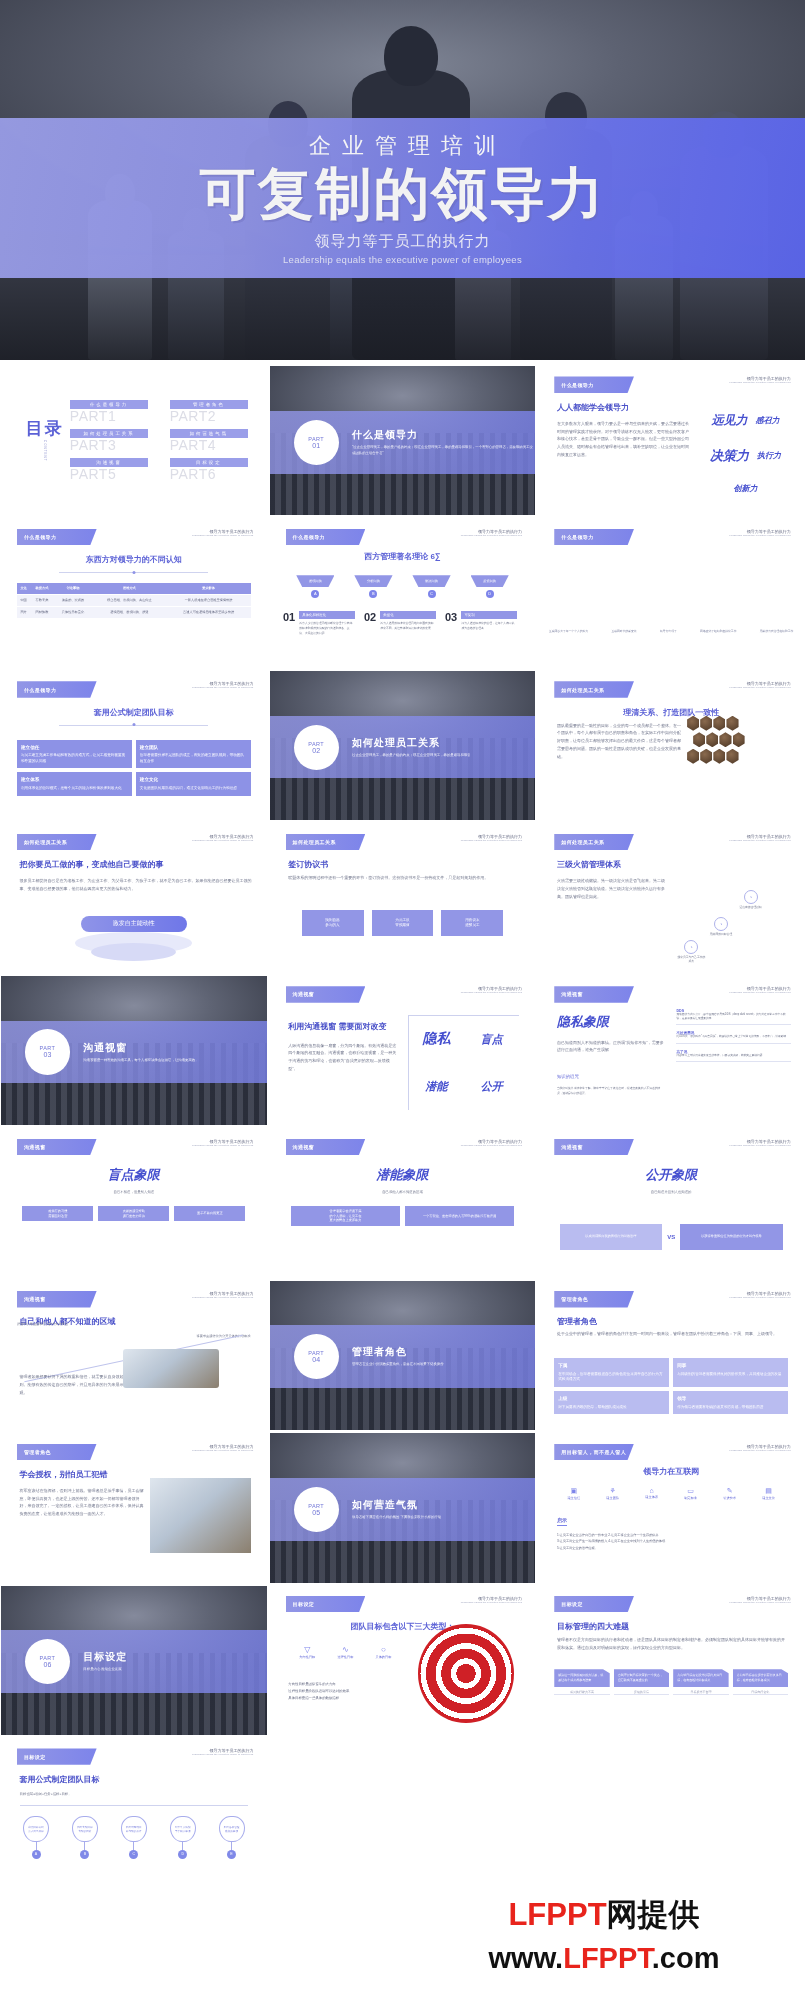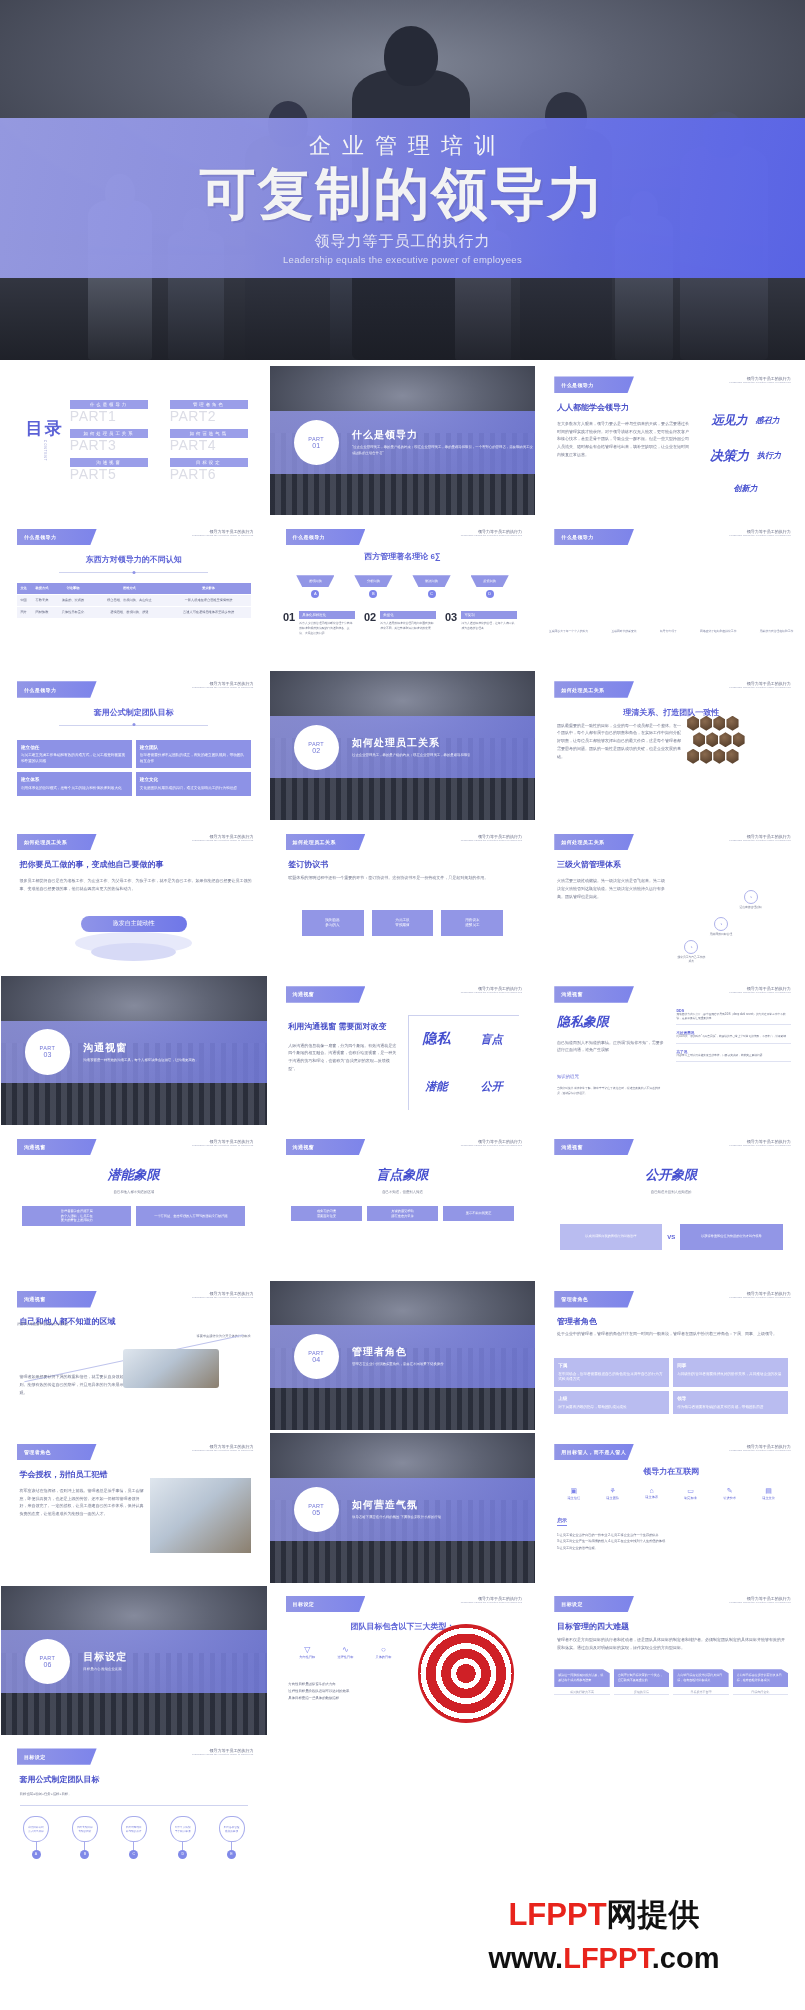--- a/index.html
+++ b/index.html
@@ -554,52 +554,52 @@
         <div style="font-size:2.7px;line-height:1.6;color:#6d7289">问题事实上可以用来避免发生的事情，只要认真去做，就能真正解决问题</div>
       </div>
       </div>
     </div>
     <div class="slide">
       <div class="tag">沟通视窗</div>
       <div class="slide-brand">
     <div class="cn">领导力等于员工的执行力</div>
     <div class="en">Leadership equals the executive power of employees</div>
       </div>
-      <div class="hand" style="position:absolute;text-align:center;left:0;right:0;top:25%;font-size:13px">潜能象限</div>
-   <div style="position:absolute;left:0;right:0;top:40%">
-        <div style="text-align:center;font-size:3.4px;color:#6d7289;margin-top:2px">自己和他人都不知道的区域</div>
-      </div>
-
-   <div style="position:absolute;left:8%;right:8%;top:52%">
-        <div style="display:flex;gap:5px;height:42%">
-          <div class="chip" style="flex:1;white-space:pre-line;font-size:3.2px;padding:3px">管理者要学会挖掘下属
-的个人潜能，让员工在
-更大的舞台上发挥能力</div>
-          <div class="chip" style="flex:1;white-space:pre-line;font-size:3.2px;padding:3px">一个有智慧、意志坚强的人有99%的潜能没有被挖掘</div>
-        </div>
-      </div>
-    </div>
-    <div class="slide">
-      <div class="tag">沟通视窗</div>
-      <div class="slide-brand">
-    <div class="cn">领导力等于员工的执行力</div>
-    <div class="en">Leadership equals the executive power of employees</div>
-      </div>
       <div class="hand" style="position:absolute;text-align:center;left:0;right:0;top:25%;font-size:13px">盲点象限</div>
    <div style="position:absolute;left:0;right:0;top:40%">
         <div style="text-align:center;font-size:3.4px;color:#6d7289;margin-top:2px">自己不知道，但是别人知道</div>
       </div>
 
    <div style="position:absolute;left:8%;right:8%;top:52%">
         <div style="display:flex;gap:5px;height:42%">
           <div class="chip" style="flex:1;white-space:pre-line;font-size:3.2px;padding:3px">难免有的习惯
 需要面对改变</div>
           <div class="chip" style="flex:1;white-space:pre-line;font-size:3.2px;padding:3px">真诚的接受帮助
 拥有意志力坚持</div>
           <div class="chip" style="flex:1;white-space:pre-line;font-size:3.2px;padding:3px">显示不能自我更正</div>
+        </div>
+      </div>
+    </div>
+    <div class="slide">
+      <div class="tag">沟通视窗</div>
+      <div class="slide-brand">
+    <div class="cn">领导力等于员工的执行力</div>
+    <div class="en">Leadership equals the executive power of employees</div>
+      </div>
+      <div class="hand" style="position:absolute;text-align:center;left:0;right:0;top:25%;font-size:13px">潜能象限</div>
+   <div style="position:absolute;left:0;right:0;top:40%">
+        <div style="text-align:center;font-size:3.4px;color:#6d7289;margin-top:2px">自己和他人都不知道的区域</div>
+      </div>
+
+   <div style="position:absolute;left:8%;right:8%;top:52%">
+        <div style="display:flex;gap:5px;height:42%">
+          <div class="chip" style="flex:1;white-space:pre-line;font-size:3.2px;padding:3px">管理者要学会挖掘下属
+的个人潜能，让员工在
+更大的舞台上发挥能力</div>
+          <div class="chip" style="flex:1;white-space:pre-line;font-size:3.2px;padding:3px">一个有智慧、意志坚强的人有99%的潜能没有被挖掘</div>
         </div>
       </div>
     </div>
     <div class="slide">
       <div class="tag">沟通视窗</div>
       <div class="slide-brand">
     <div class="cn">领导力等于员工的执行力</div>
     <div class="en">Leadership equals the executive power of employees</div>
       </div>
       <div class="hand" style="position:absolute;text-align:center;left:0;right:0;top:25%;font-size:13px">公开象限</div>

